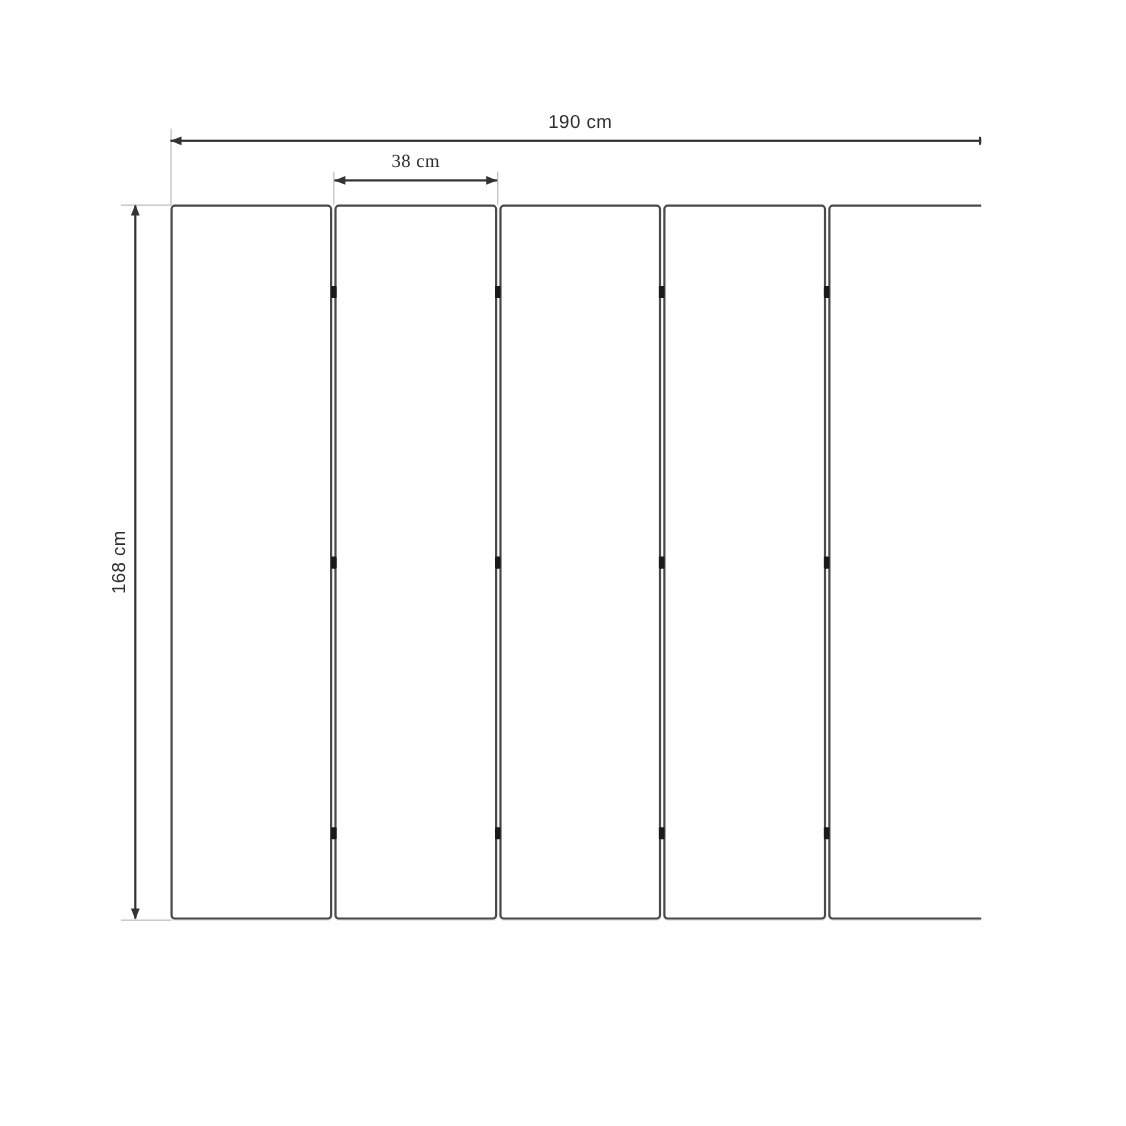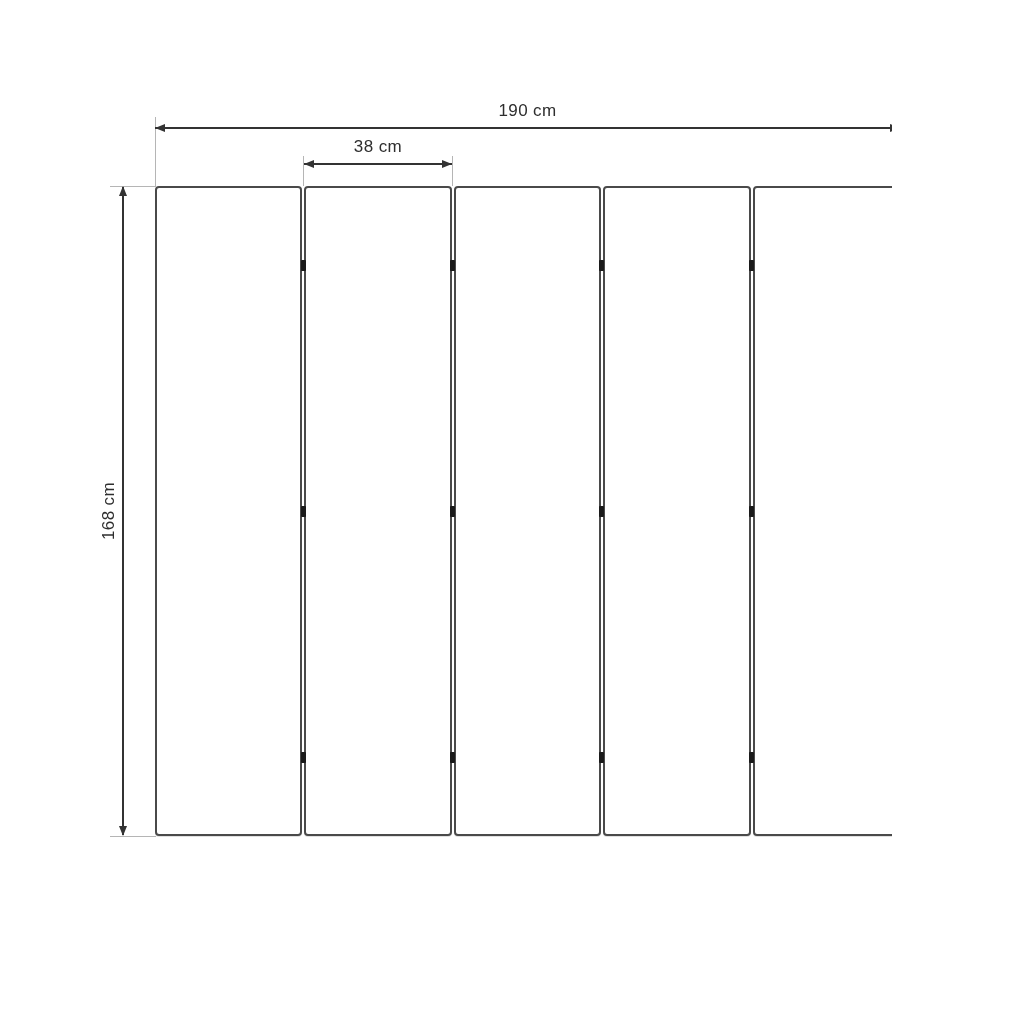--- a/index.html
+++ b/index.html
@@ -74,21 +74,21 @@
 
   
   .dim-label {
     position: absolute;
     font-size: 17px;
     letter-spacing: 0.4px;
     text-align: center;
     white-space: nowrap;
   }
   .label-total  { left: 155px; width: 745px; top: 101px; }
-  .label-panel  { left: 304px; width: 148px; top: 137px; }
+  .label-panel  { left: 304px; width: 148px; top: 137px; font-family: Liberation Serif, serif; }
   .label-height {
     left: 109px;
     top: 511px;
     transform: translate(-50%, -50%) rotate(-90deg);
   }
 </style>
 </head>
 <body>
 
 <div class="canvas">

